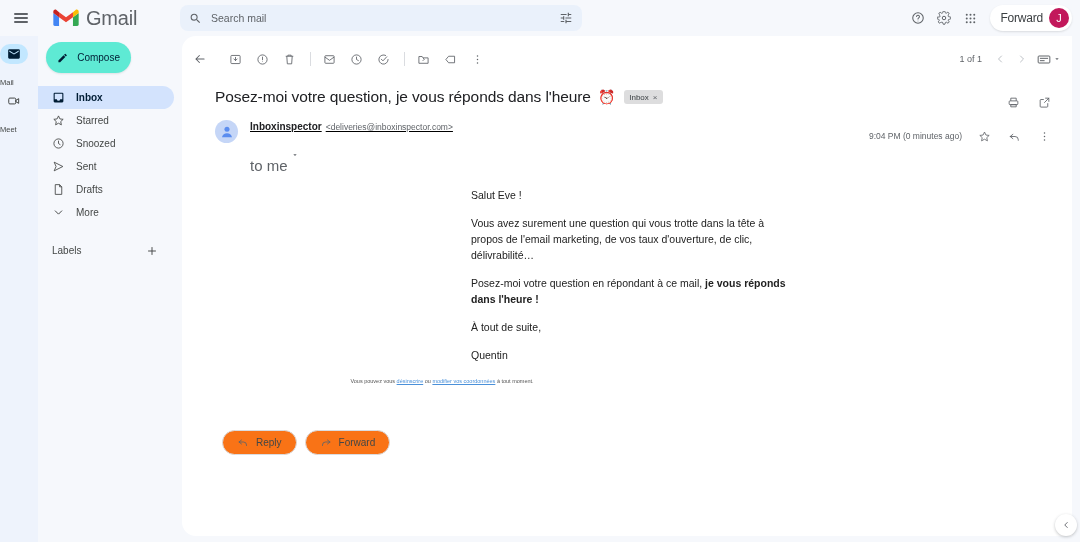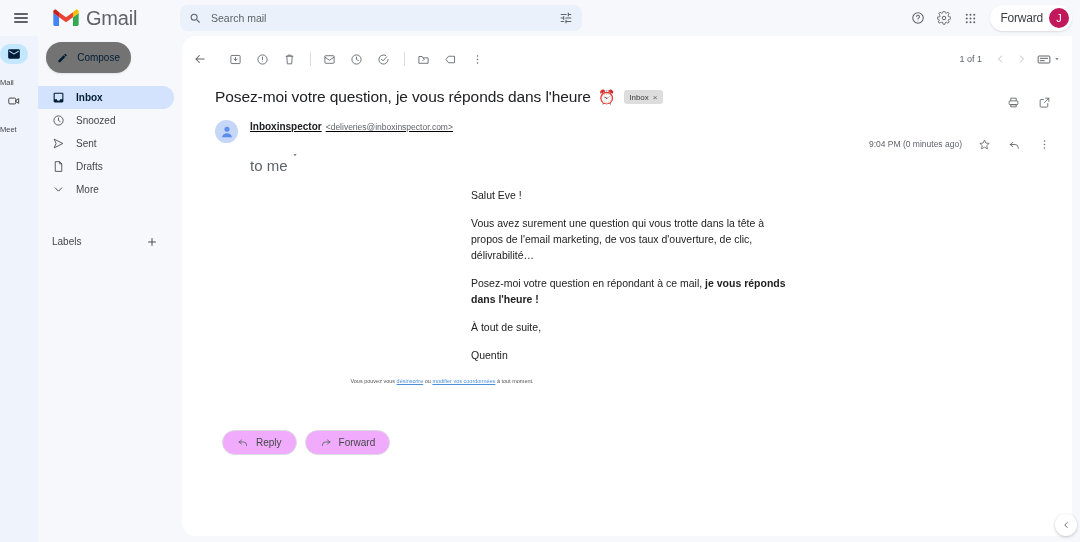--- a/index.html
+++ b/index.html
@@ -81,39 +81,39 @@
   .rail-label { font-size: 7.5px; color: #444746; margin-top: 2px; }
 
   
   .sidebar {
     position: absolute; left: 38px; top: 36px; width: 144px; height: 506px;
     background: #f6f8fc; padding-top: 6px;
   }
   .compose {
     display: flex; align-items: center; gap: 9px;
     margin: 0 0 0 8px; width: 85px; height: 31px;
-    background: #737373; border-radius: 16px; padding: 0 11px;
+    background: #5eead4; border-radius: 16px; padding: 0 11px;
     cursor: pointer; box-shadow: 0 1px 2px rgba(60,64,67,.12);
   }
   .compose-label { font-size: 10px; color: #001d35; }
 
   .navlist { margin-top: 13px; }
   .navitem {
     display: flex; align-items: center; gap: 11px;
     height: 23px; padding-left: 14px;
     border-radius: 0 12px 12px 0; cursor: pointer;
     color: #444746; font-size: 10px;
     margin-right: 8px;
   }
   .navitem.active { background: #d3e3fd; color: #001d35; font-weight: bold; }
   .navicon { width: 13px; height: 13px; display: flex; align-items: center; justify-content: center; flex: none; }
 
   .labels-row {
     display: flex; align-items: center; justify-content: space-between;
-    height: 23px; padding: 0 14px 0 14px; margin-top: 29px;
+    height: 23px; padding: 0 14px 0 14px; margin-top: 15px;
     margin-right: 8px; border-radius: 0 12px 12px 0;
   }
   .labels-title { font-size: 10px; color: #444746; }
   .plus-btn { width: 16px; height: 16px; display: flex; align-items: center; justify-content: center; cursor: pointer; border-radius: 50%; color: #444746; }
 
   
   .card {
     position: absolute; left: 182px; top: 36px;
     width: 890px; height: 500px;
     background: #ffffff; border-radius: 14px 0 0 14px;
@@ -168,21 +168,21 @@
     background: #c5d6f7; display: flex; align-items: center; justify-content: center;
     flex: none;
   }
   .sender-meta { margin-left: 12px; padding-top: 1px; }
   .sender-line { display: flex; align-items: baseline; gap: 4px; text-decoration: underline; }
   .sender-name { font-size: 10px; font-weight: bold; color: #202124; }
   .sender-email { font-size: 8.5px; color: #5f6368; }
   .tome { display: flex; align-items: center; gap: 3px; margin-top: 3px; cursor: pointer; }
   .tome-text { font-size: 15px; color: #5f6368; margin-top: 22px; }
   .hdr-right {
-    position: absolute; right: 16px; top: 26px;
+    position: absolute; right: 16px; top: 18px;
     display: flex; align-items: center; gap: 6px;
   }
   .timestamp { font-size: 8.5px; color: #5f6368; margin-right: 4px; }
 
   
   .bodyarea { padding: 14px 0 0 0; }
   .body-inner { width: 322px; margin-left: 289px; }
   .p {
     font-size: 10.5px; line-height: 1.52; color: #222; margin-bottom: 12px;
   }
@@ -192,21 +192,21 @@
     margin: 14px 0 0 60px; width: 400px;
   }
   .footnote a { color: #4a90d9; text-decoration: underline; }
 
   
   .replyrow { display: flex; gap: 8px; padding: 46px 0 0 40px; }
   .rbtn {
     display: flex; align-items: center; gap: 7px;
     height: 25px; border: 1px solid #dadce0; border-radius: 14px;
     padding: 0 14px; cursor: pointer; color: #444746; font-size: 10px;
-    background: #f0abfc;
+    background: #f97316;
   }
 
   
   .fab {
     position: absolute; right: 3px; bottom: 6px;
     width: 22px; height: 22px; border-radius: 50%;
     background: #fff; box-shadow: 0 1px 3px rgba(60,64,67,.3);
     display: flex; align-items: center; justify-content: center;
     cursor: pointer; color: #5f6368; z-index: 5;
   }
@@ -308,20 +308,28 @@
   </div>
 
   <div class="navlist">
     <div class="navitem active">
       <span class="navicon">
         <svg width="13" height="13" viewBox="0 0 24 24" fill="#001d35">
             <path d="M19 3H5a2 2 0 00-2 2v14a2 2 0 002 2h14a2 2 0 002-2V5a2 2 0 00-2-2zm0 12h-4a3 3 0 01-6 0H5V5h14v10z"></path>
           </svg>
       </span>
       <span>Inbox</span>
+    </div>
+    <div class="navitem">
+      <span class="navicon">
+        <svg width="13" height="13" viewBox="0 0 24 24" fill="none" stroke="#444746" stroke-width="1.6" stroke-linejoin="round">
+            <path d="M12 3.5l2.6 5.6 6 .7-4.5 4.2 1.2 6-5.3-3-5.3 3 1.2-6L3.4 9.8l6-.7z"></path>
+          </svg>
+      </span>
+      <span>Starred</span>
     </div>
     <div class="navitem">
       <span class="navicon">
         <svg width="13" height="13" viewBox="0 0 24 24" fill="none" stroke="#444746" stroke-width="1.6">
             <circle cx="12" cy="12" r="8.5"></circle>
             <path d="M12 7.5V12l3 2" stroke-linecap="round"></path>
           </svg>
       </span>
       <span>Snoozed</span>
     </div>

